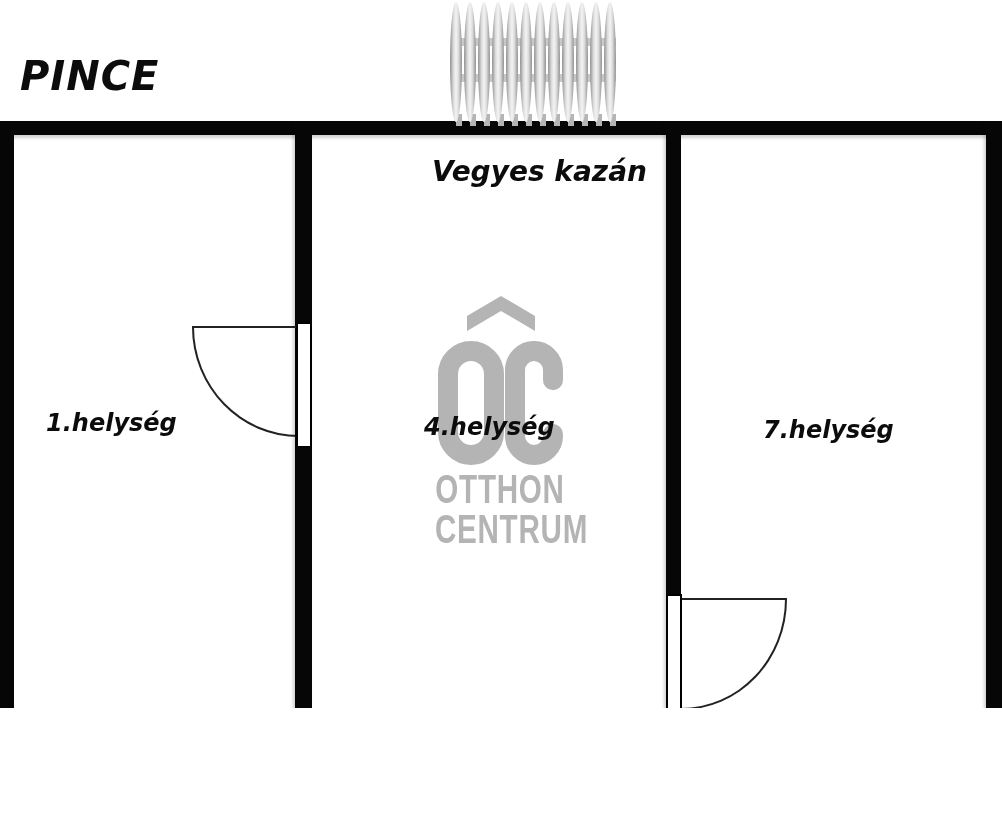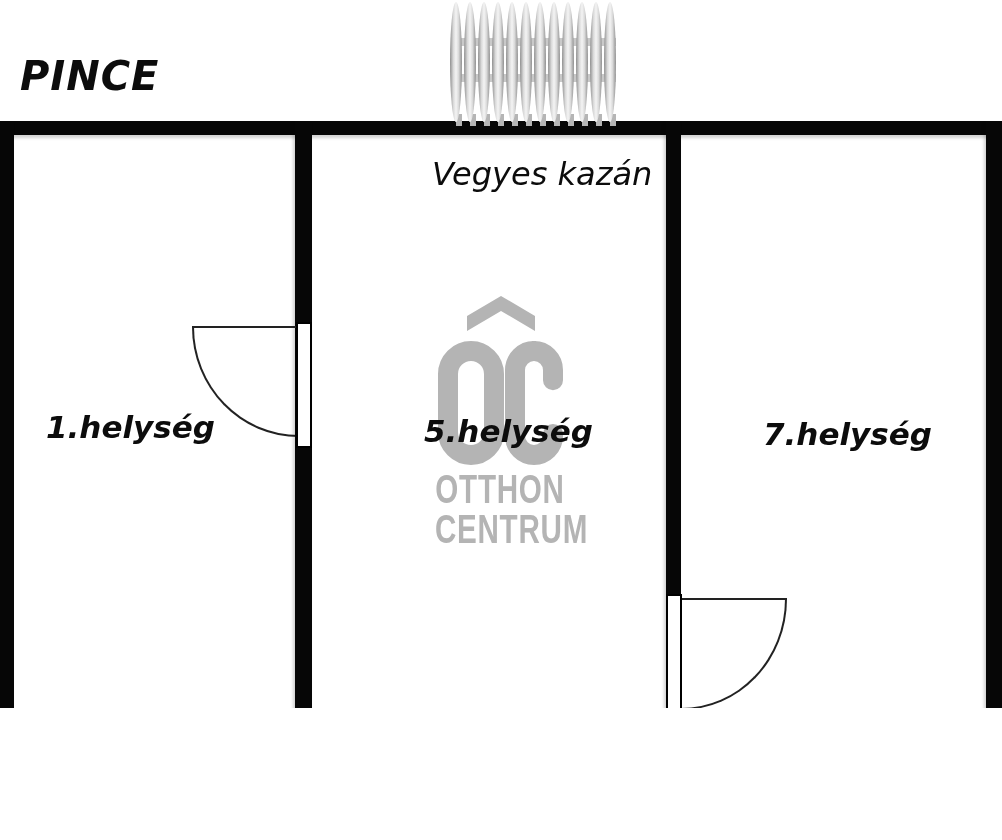--- a/index.html
+++ b/index.html
@@ -15,25 +15,25 @@
     position:relative;width:1002px;height:708px;background:#ffffff;
     overflow:hidden;font-family:"DejaVu Sans", sans-serif;
   }
   .abs{position:absolute;}
   
   .floor-title{
     left:20px;top:53px;font-size:40px;font-weight:bold;font-style:italic;
     color:var(--text);letter-spacing:1px;z-index:5;
   }
   .room-label{
-    font-size:31px;font-weight:bold;font-style:italic;color:var(--text);
+    font-size:24px;font-weight:bold;font-style:italic;color:var(--text);
     white-space:nowrap;z-index:5;
   }
   .boiler-label{
-    font-size:32px;font-weight:normal;font-style:italic;color:var(--text);
+    font-size:28px;font-weight:bold;font-style:italic;color:var(--text);
     white-space:nowrap;z-index:5;
   }
   
   .wall{background:var(--wall);z-index:2;box-shadow:-2px 3px 3px rgba(0,0,0,0.18);}
   .wall-top{left:0;top:121px;width:1002px;height:14px;}
   .wall-bottom{left:0;top:815px;width:1002px;height:17px;}
   .wall-left{left:0;top:121px;width:14px;height:711px;}
   .wall-right{left:986px;top:121px;width:16px;height:711px;}
   .wall-mid1{left:295px;top:121px;width:17px;height:711px;}
   .wall-mid2{left:666px;top:121px;width:15px;height:711px;}
@@ -125,16 +125,16 @@
 
   <div class="abs door-arc right" style="left:681px;top:599px;width:106px;height:111px"></div>
   <div class="abs door-leaf" style="left:681px;top:598px;width:106px"></div>
   <div class="abs door-panel" style="left:666px;top:594px;width:16px;height:124px"></div>
 
   <div class="abs door-panel" style="left:420px;top:806px;width:132px;height:26px"></div>
 
   <div class="abs boiler-label" style="left:432px;top:155px">Vegyes kazán</div>
 
   <div class="abs room-label" style="left:46px;top:409px">1.helység</div>
-  <div class="abs room-label" style="left:424px;top:413px">5.helység</div>
+  <div class="abs room-label" style="left:424px;top:413px">4.helység</div>
   <div class="abs room-label" style="left:763px;top:416px">7.helység</div>
 
 </div>
 
 </body></html>

